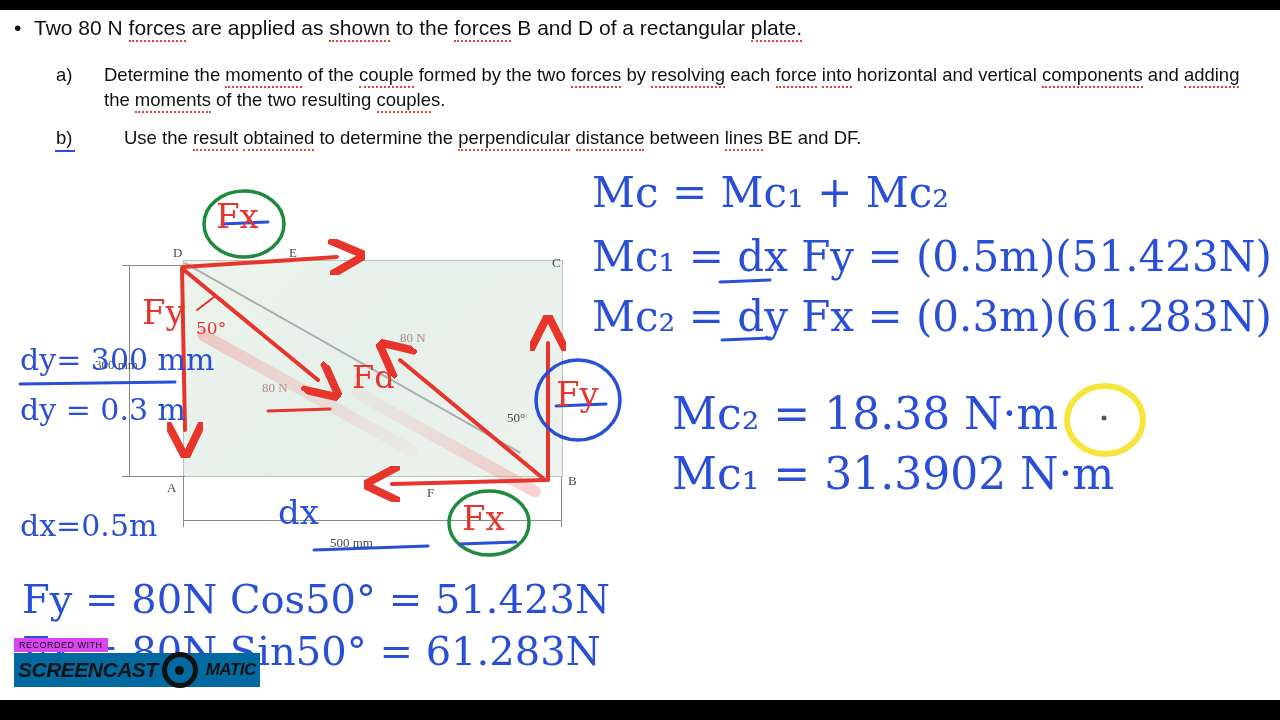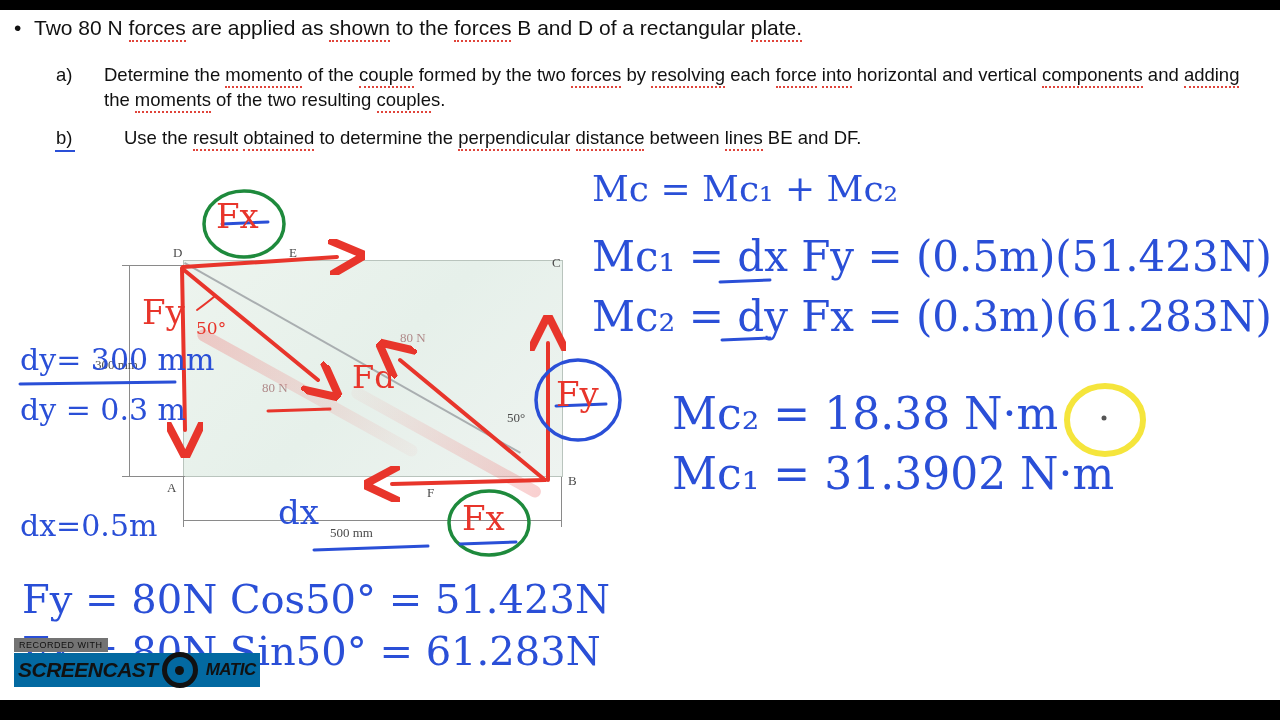--- a/index.html
+++ b/index.html
@@ -26,21 +26,21 @@
   .dimline{position:absolute;background:#8a8a8a;}
   .grayline{position:absolute;background:#a9aeb0;transform-origin:0 0;}
 
   
   .hw{position:absolute;font-family:"DejaVu Serif",serif;white-space:nowrap;}
   .blue{color:#2a4fd7;}
   .red{color:#e8352b;}
 
   
   #wm{position:absolute;left:14px;bottom:12px;width:246px;height:50px;}
-  #wm .rec{position:absolute;left:0;top:0;background:#737373;color:#111;font-size:9px;
+  #wm .rec{position:absolute;left:0;top:0;background:#d946ef;color:#111;font-size:9px;
            letter-spacing:.5px;padding:2px 5px;font-family:"Liberation Sans",sans-serif;}
   #wm .bar{position:absolute;left:0;top:15px;width:246px;height:34px;background:#0369a1;
            display:flex;align-items:center;font-style:italic;}
   #wm .bar .t1{font-weight:bold;font-size:21px;letter-spacing:-.5px;color:#111;padding-left:4px;}
   #wm .bar .t2{font-weight:bold;font-size:17px;letter-spacing:-.5px;color:#111;padding-left:4px;}
   #wm .ring{width:26px;height:26px;border:5px solid #111;border-radius:50%;margin:0 4px;
             display:flex;align-items:center;justify-content:center;}
   #wm .ring i{display:block;width:9px;height:9px;background:#111;border-radius:50%;}
 </style>
 </head>
@@ -74,21 +74,21 @@
       <div class="dimline" style="left:24px;top:30px;width:1px;height:212px;"></div>
       <div class="dimline" style="left:17px;top:30px;width:15px;height:1px;"></div>
       <div class="dimline" style="left:17px;top:241px;width:15px;height:1px;"></div>
       <div class="dimline" style="left:24px;top:30px;width:56px;height:1px;"></div>
       <div class="dimline" style="left:24px;top:241px;width:56px;height:1px;"></div>
       <div class="figtxt" style="left:-10px;top:122px;">300 mm</div>
 
       <div class="dimline" style="left:78px;top:285px;width:378px;height:1px;"></div>
       <div class="dimline" style="left:78px;top:242px;width:1px;height:50px;"></div>
       <div class="dimline" style="left:456px;top:242px;width:1px;height:50px;"></div>
-      <div class="figtxt" style="left:225px;top:290px;">500 mm</div>
+      <div class="figtxt" style="left:225px;top:300px;">500 mm</div>
 
       <div class="figtxt" style="left:68px;top:10px;">D</div>
       <div class="figtxt" style="left:184px;top:10px;">E</div>
       <div class="figtxt" style="left:447px;top:20px;">C</div>
       <div class="figtxt" style="left:62px;top:245px;">A</div>
       <div class="figtxt" style="left:463px;top:238px;">B</div>
       <div class="figtxt" style="left:322px;top:250px;">F</div>
 
       <div class="figtxt" style="left:295px;top:95px;color:#b08a8a;">80 N</div>
       <div class="figtxt" style="left:157px;top:145px;color:#b08a8a;">80 N</div>
@@ -140,21 +140,21 @@
         <path d="M720,272 L770,270"></path>
         <path d="M722,330 L770,328"></path>
         <path d="M20,374 L175,372"></path>
         <path d="M314,540 L428,536"></path>
         <path d="M556,396 L606,394"></path>
         <path d="M460,534 L516,532"></path>
         <path d="M222,214 L268,212"></path>
       </g>
     </svg>
 
-    <div class="hw blue" style="left:592px;top:158px;font-size:36px;">Mc = Mc₁ + Mc₂</div>
+    <div class="hw blue" style="left:592px;top:158px;font-size:42px;">Mc = Mc₁ + Mc₂</div>
     <div class="hw blue" style="left:592px;top:222px;font-size:42px;">Mc₁ = dx Fy = (0.5m)(51.423N)</div>
     <div class="hw blue" style="left:592px;top:282px;font-size:42px;">Mc₂ = dy Fx = (0.3m)(61.283N)</div>
     <div class="hw blue" style="left:672px;top:378px;font-size:44px;">Mc₂ = 18.38 N·m</div>
     <div class="hw blue" style="left:672px;top:438px;font-size:44px;">Mc₁ = 31.3902 N·m</div>
 
     <div class="hw blue" style="left:20px;top:332px;font-size:30px;">dy= 300 mm</div>
     <div class="hw blue" style="left:20px;top:382px;font-size:30px;">dy = 0.3 m</div>
     <div class="hw blue" style="left:20px;top:498px;font-size:30px;">dx=0.5m</div>
     <div class="hw blue" style="left:278px;top:482px;font-size:34px;">dx</div>
 

